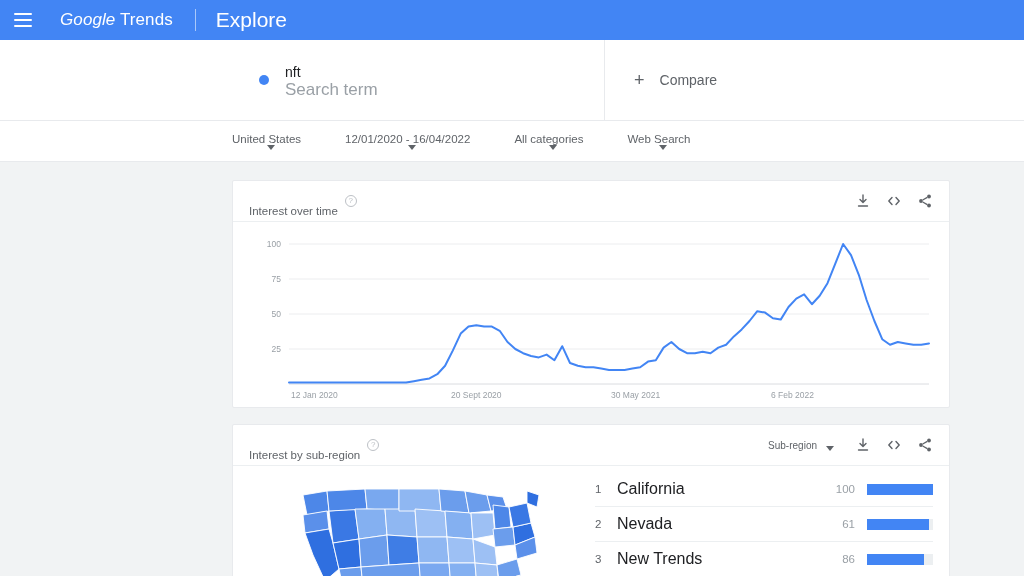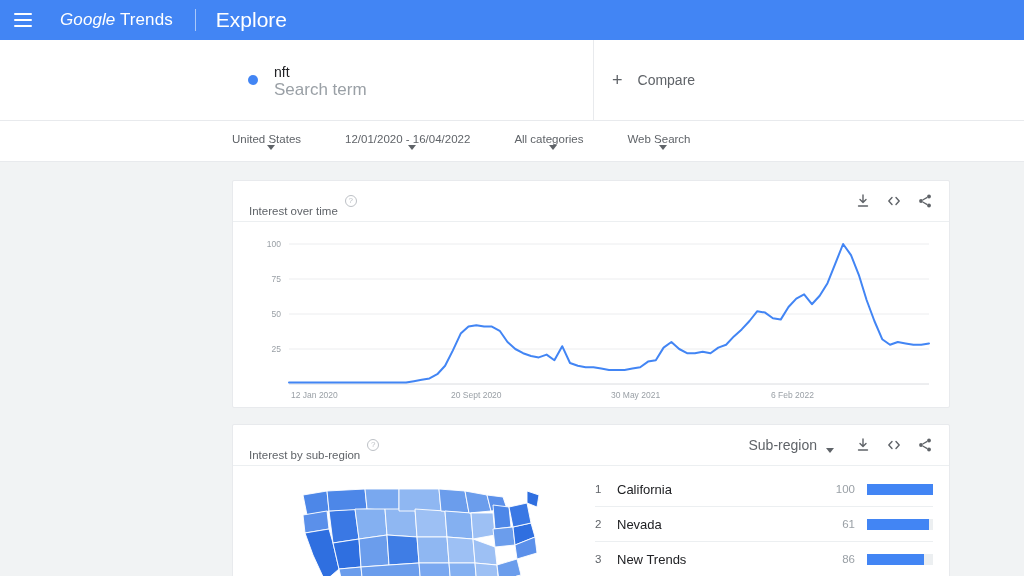--- a/index.html
+++ b/index.html
@@ -24,20 +24,21 @@
   .brand .g { font-weight: 500; font-style: italic; }
   .brand .t { font-weight: 400; }
   .appbar-div { width: 1px; height: 22px; background: rgba(255,255,255,.55); margin: 0 20px 0 22px; }
   .explore { font-size: 21px; color: #fff; font-weight: 400; }
 
   
   .termrow {
     height: 81px; background: #fff; width: 100%;
     display: flex; align-items: stretch;
     border-bottom: 1px solid #e8eaed;
+    gap: 11px;
   }
   .term-spacer { width: 232px; border-right: 1px solid transparent; }
   .term-box {
     width: 362px; display: flex; align-items: center;
     border-right: 1px solid #e8eaed; padding-left: 16px;
   }
   .dot { width: 10px; height: 10px; border-radius: 50%; background: #4285f4; flex: none; }
   .term-text { margin-left: 16px; }
   .term-name { font-size: 14px; color: #202124; line-height: 18px; }
   .term-sub { font-size: 17px; color: #9aa0a6; line-height: 16px; margin-top: 1px; }
@@ -68,21 +69,21 @@
     height: 41px; display: flex; align-items: center;
     padding: 0 16px; border-bottom: 1px solid #eceff1;
   }
   .card-title { font-size: 11.5px; color: #5f6368; margin-top: 20px; }
   .help {
     width: 12px; height: 12px; border: 1px solid #bdc1c6; border-radius: 50%;
     margin-left: 7px; font-size: 8px; color: #bdc1c6;
     display: flex; align-items: center; justify-content: center; line-height: 1; cursor: pointer;
   }
   .head-actions { margin-left: auto; display: flex; align-items: center; gap: 15px; }
-  .subregion-sel { display: flex; align-items: flex-end; font-size: 14px; color: #5f6368;
+  .subregion-sel { display: flex; align-items: flex-end; font-size: 10px; color: #5f6368;
     margin-right: 6px; cursor: pointer; }
   .subregion-sel .caret {
     width: 0; height: 0; margin-left: 9px;
     border-left: 4px solid transparent; border-right: 4px solid transparent;
     border-top: 5px solid #5f6368;
   }
   .icon-btn { width: 16px; height: 16px; cursor: pointer; display: block; }
   .icon-btn svg { display: block; }
 
   
@@ -96,21 +97,21 @@
   
   .sub-body { display: flex; height: 128px; }
   .map-pane { width: 362px; display: flex; align-items: center; justify-content: center;
     padding-top: 6px; }
   .list-pane { flex: 1; padding: 6px 16px 0 0; }
   .region-row {
     display: flex; align-items: center; height: 35px;
     border-bottom: 1px solid #eceff1; font-size: 12px;
   }
   .rank { width: 22px; color: #5f6368; font-size: 11.5px; }
-  .region-name { color: #202124; font-size: 13px; }
+  .region-name { color: #202124; font-size: 16px; }
   .region-val { margin-left: auto; color: #9aa0a6; font-size: 11.5px; padding-right: 12px; }
   .bar-track { width: 66px; height: 11px; background: #eceff1; position: relative; flex: none; }
   .bar-fill { position: absolute; left: 0; top: 0; bottom: 0; background: #4285f4; }
 </style>
 </head>
 <body>
 
 <div class="appbar">
   <div class="hamburger">
     <span></span>

